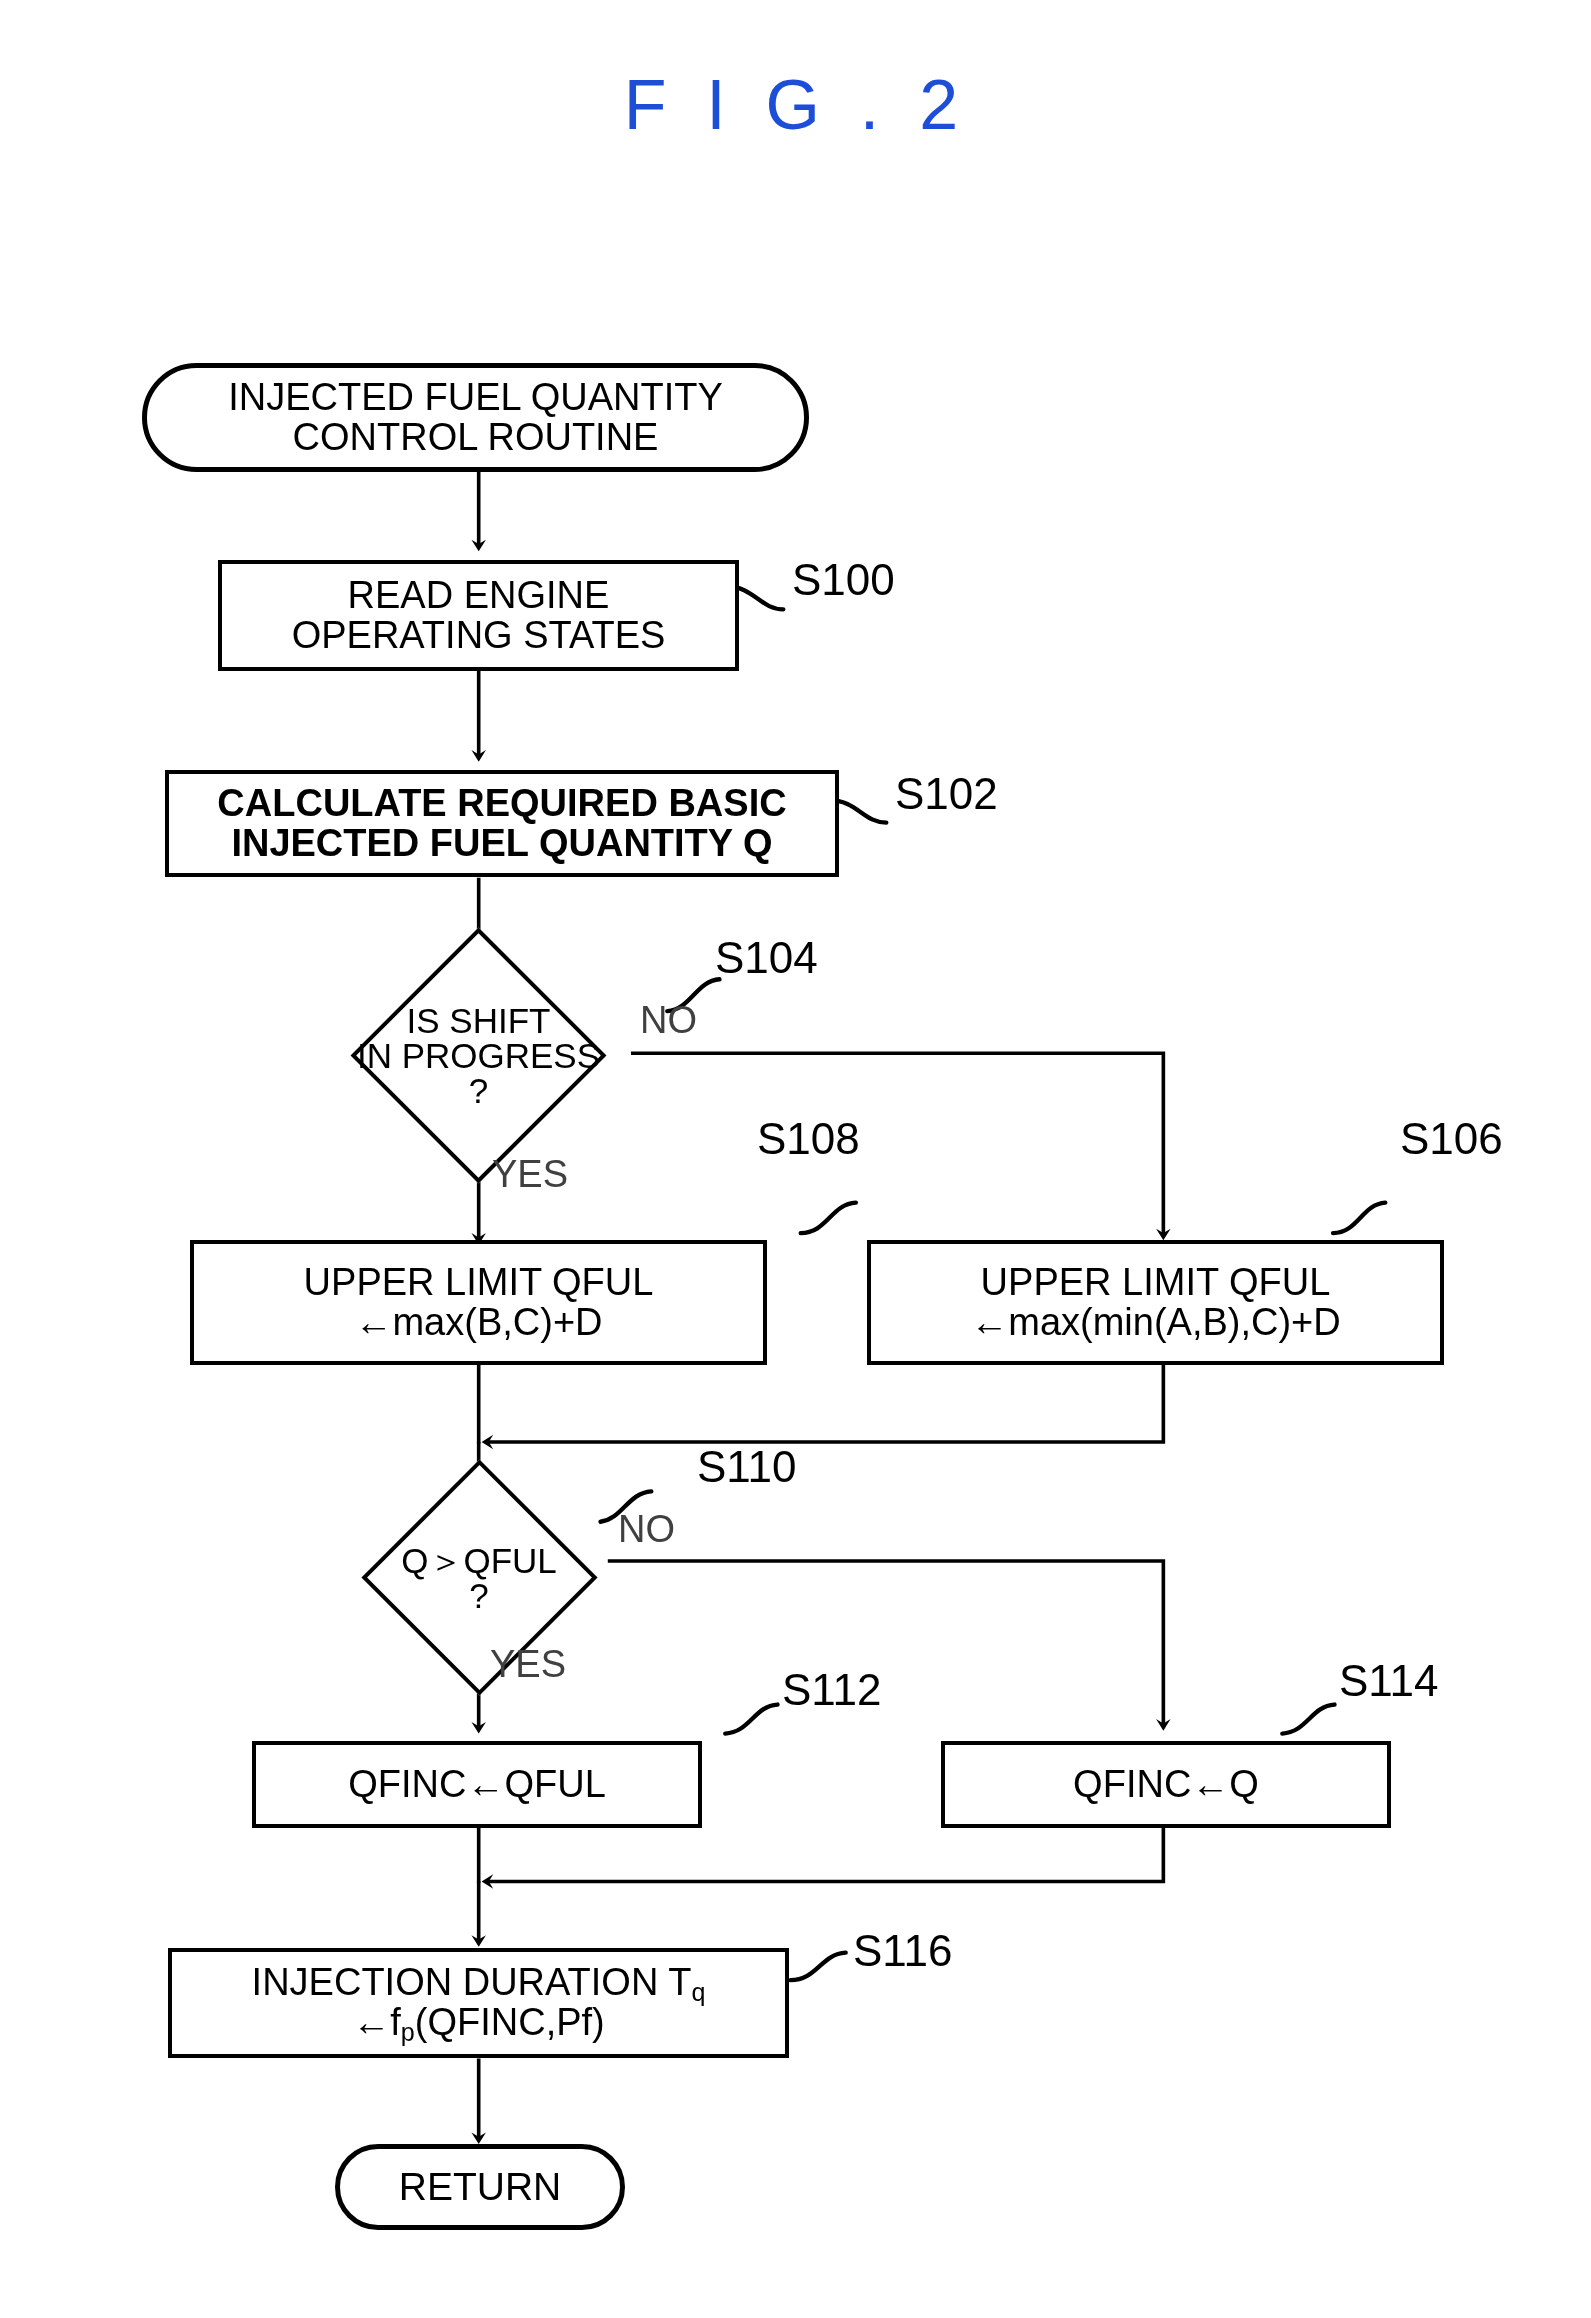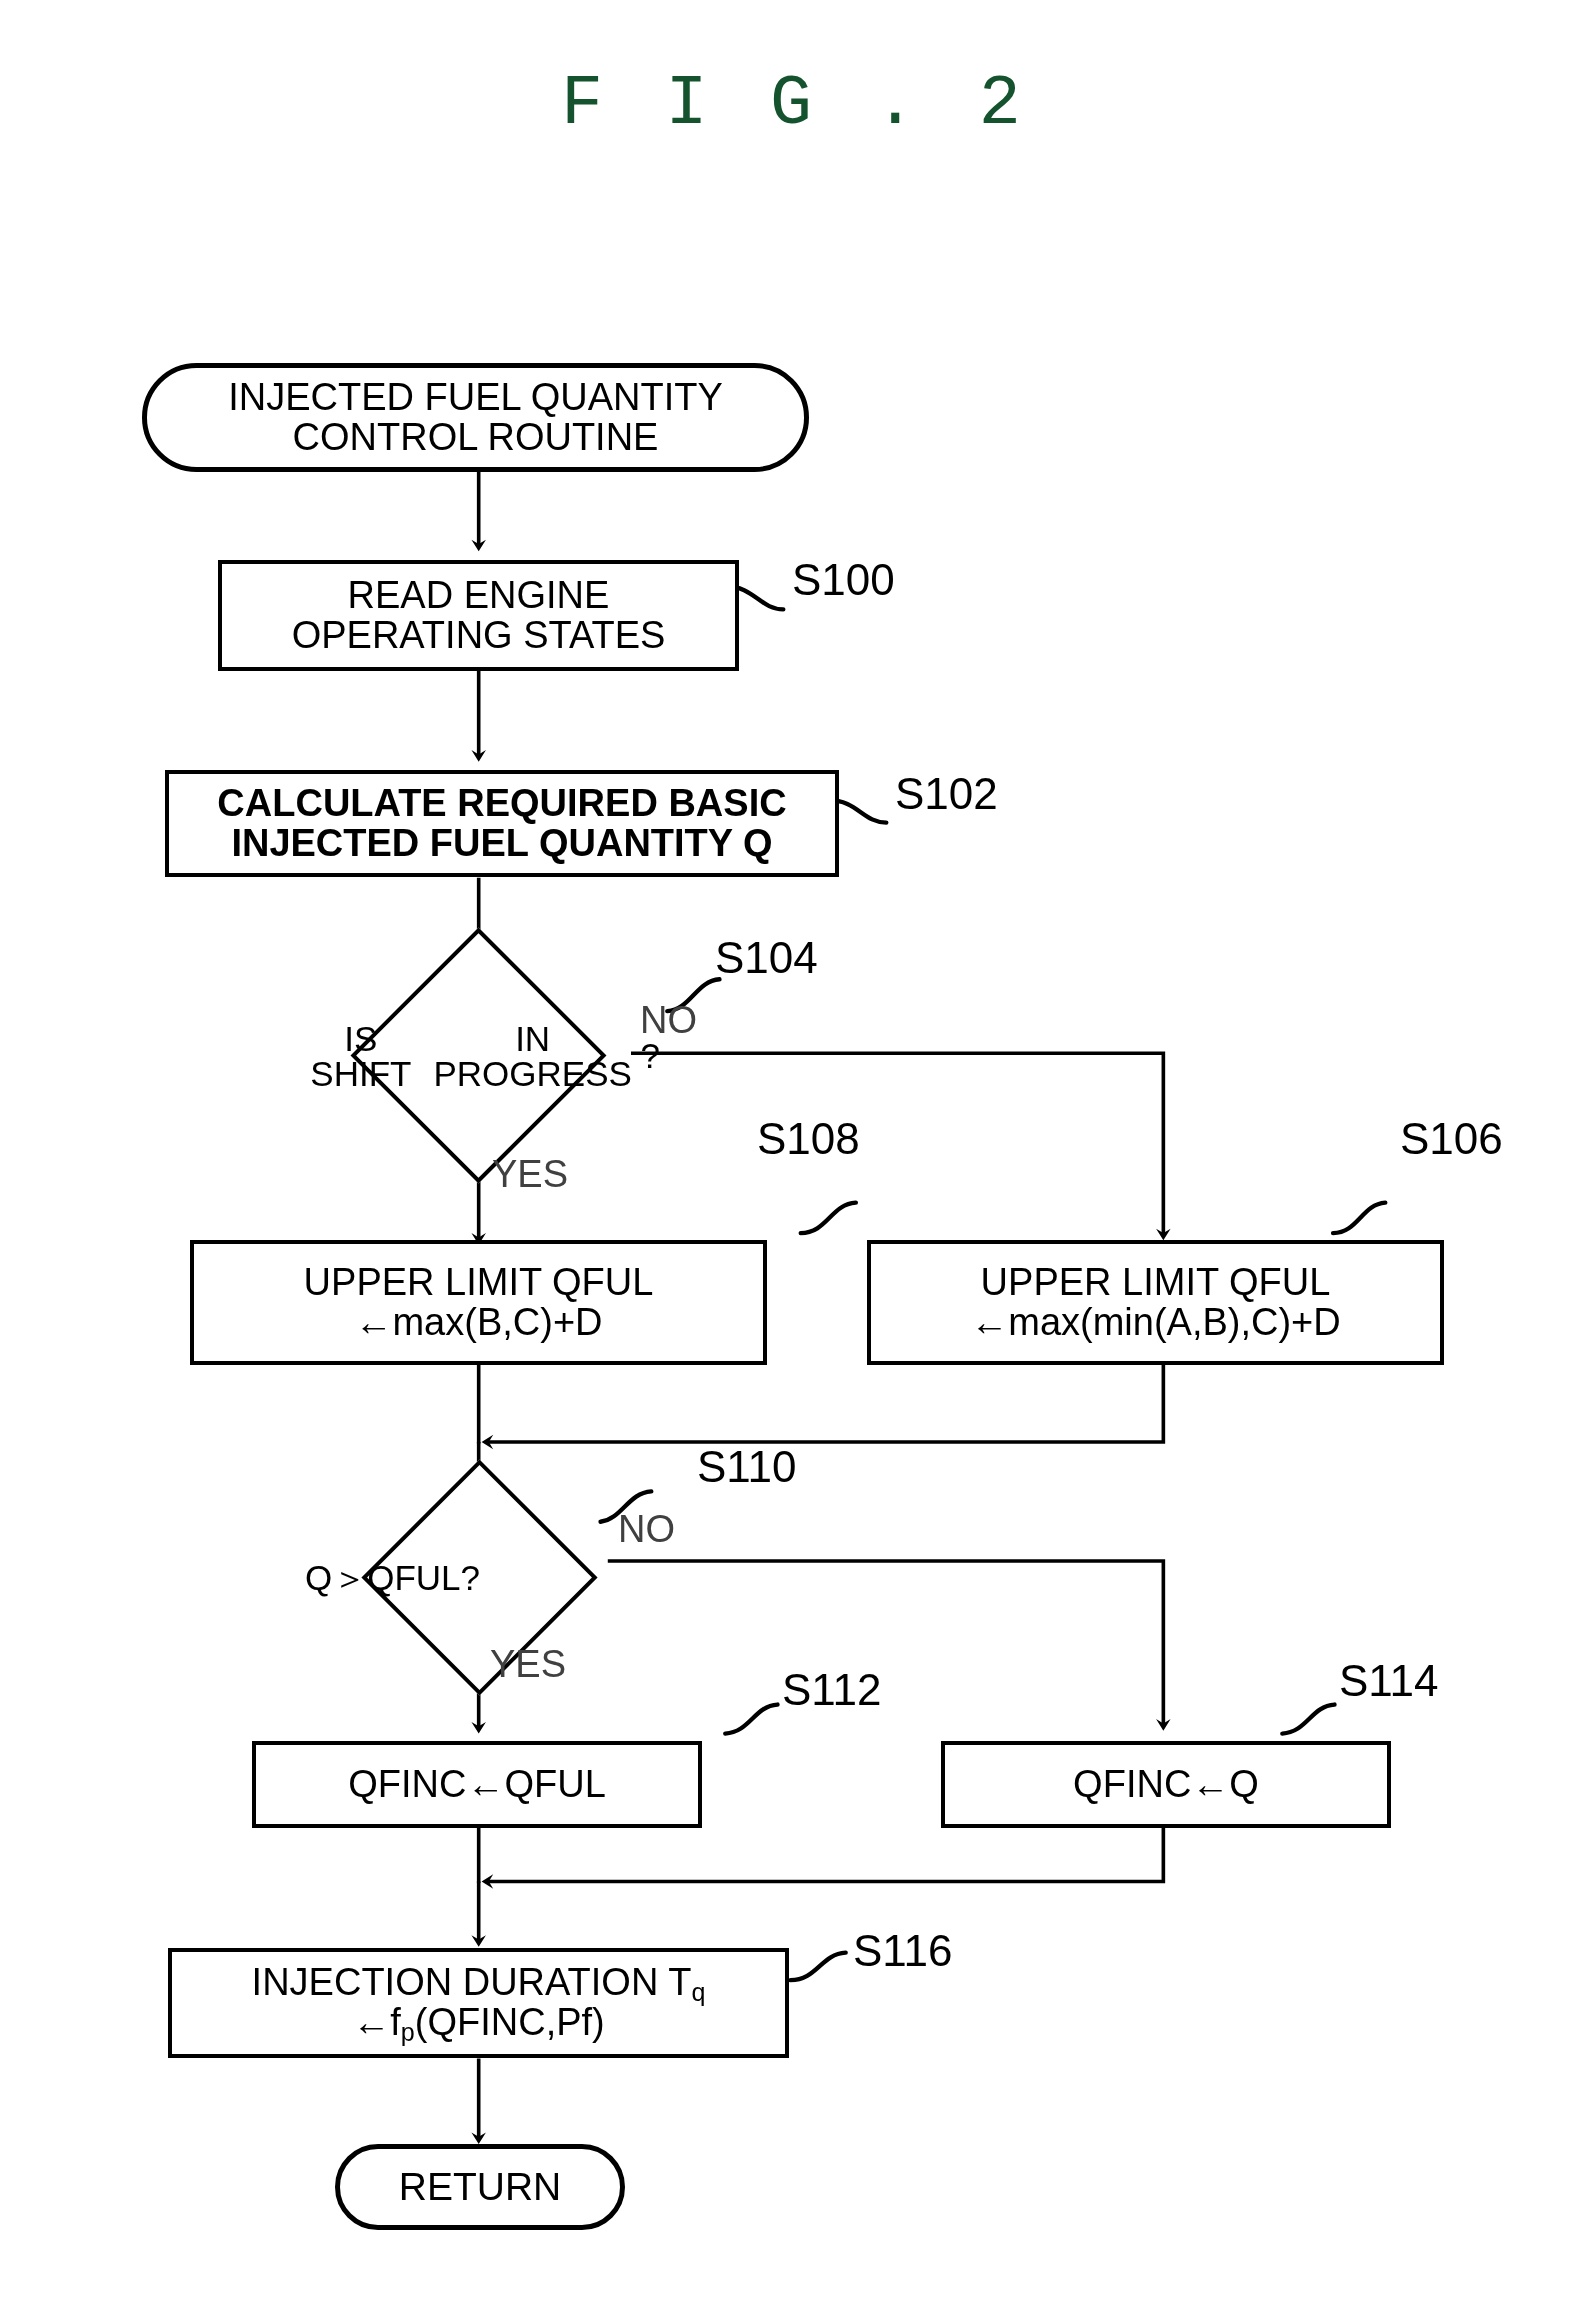--- a/index.html
+++ b/index.html
@@ -32,22 +32,22 @@
   }
   .fig-title {
     position: absolute;
     left: 0;
     top: 65px;
     width: 1592px;
     text-align: center;
     font-size: 70px;
     font-weight: 400;
     letter-spacing: 10.2px;
-    font-family: Liberation Mono, monospace;
-    color: #14532d;
+    font-family: Liberation Sans, sans-serif;
+    color: #1d4ed8;
     white-space: pre;
   }
   
   .shape {
     position: absolute;
     box-sizing: border-box;
     border: 3.6px solid #000;
     background: #fff;
     display: flex;
     flex-direction: column;
@@ -77,23 +77,23 @@
     transform: rotate(45deg);
     box-sizing: border-box;
     border: 4.4px solid #000;
     background: #fff;
   }
   .decision-text {
     position: absolute;
     left: 0; top: 0;
     width: 100%; height: 100%;
     display: flex;
-    flex-direction: row;
+    flex-direction: column;
     align-items: center;
-    justify-content: flex-start;
+    justify-content: center;
     text-align: center;
     line-height: 1.0;
     font-family: "Liberation Sans Narrow", "Liberation Sans", sans-serif;
     color: #000;
     pointer-events: none;
   }
 
   
   .tag {
     position: absolute;

